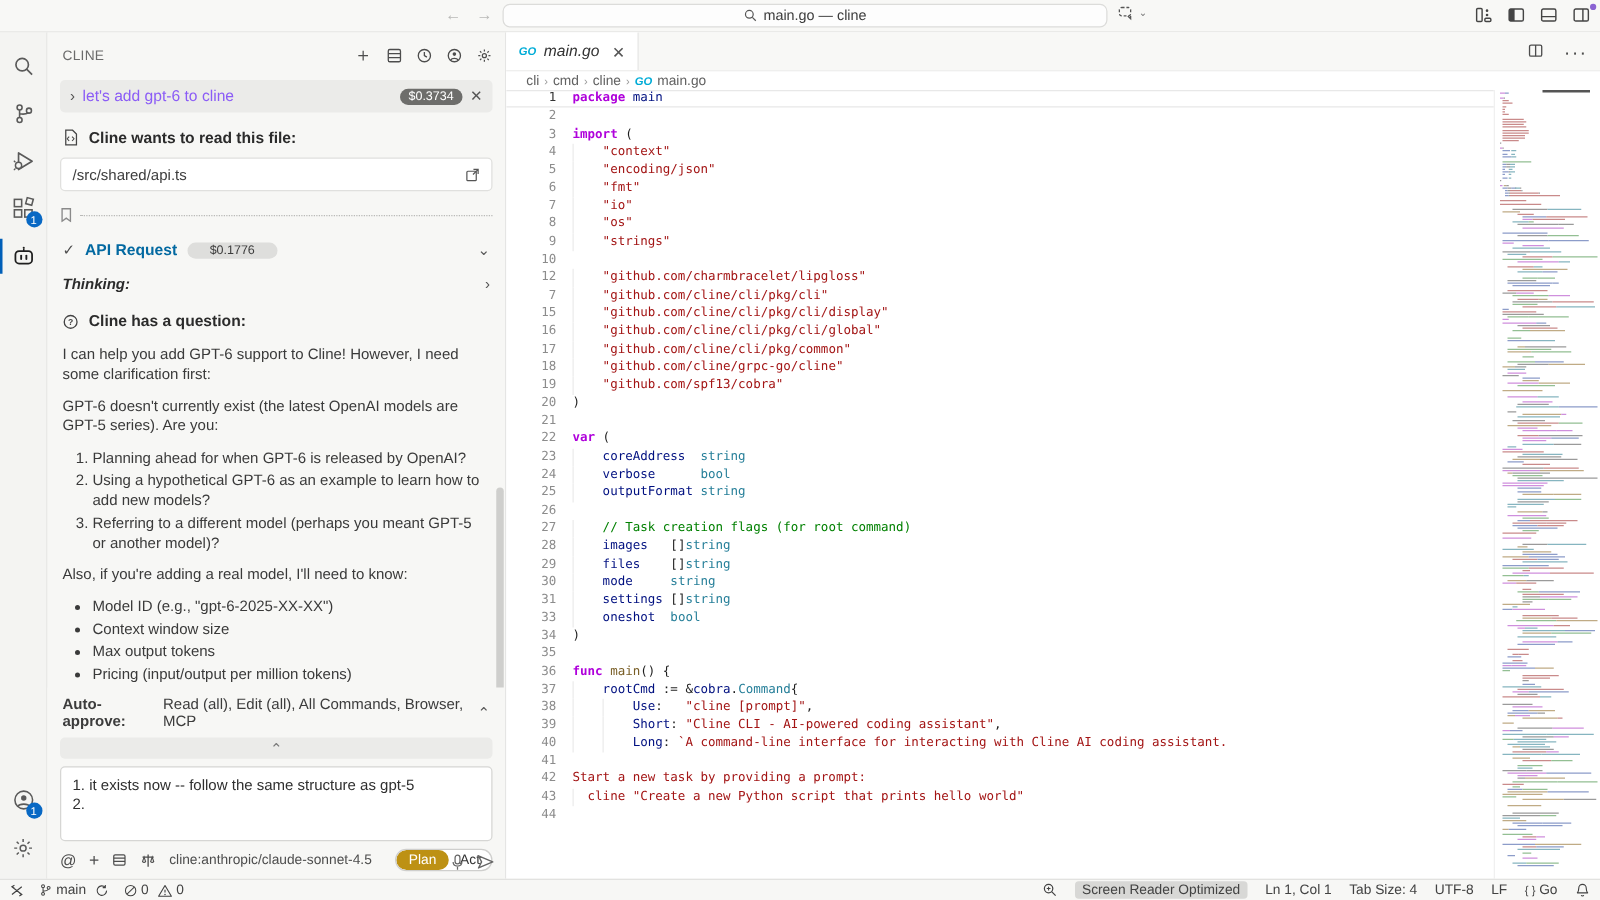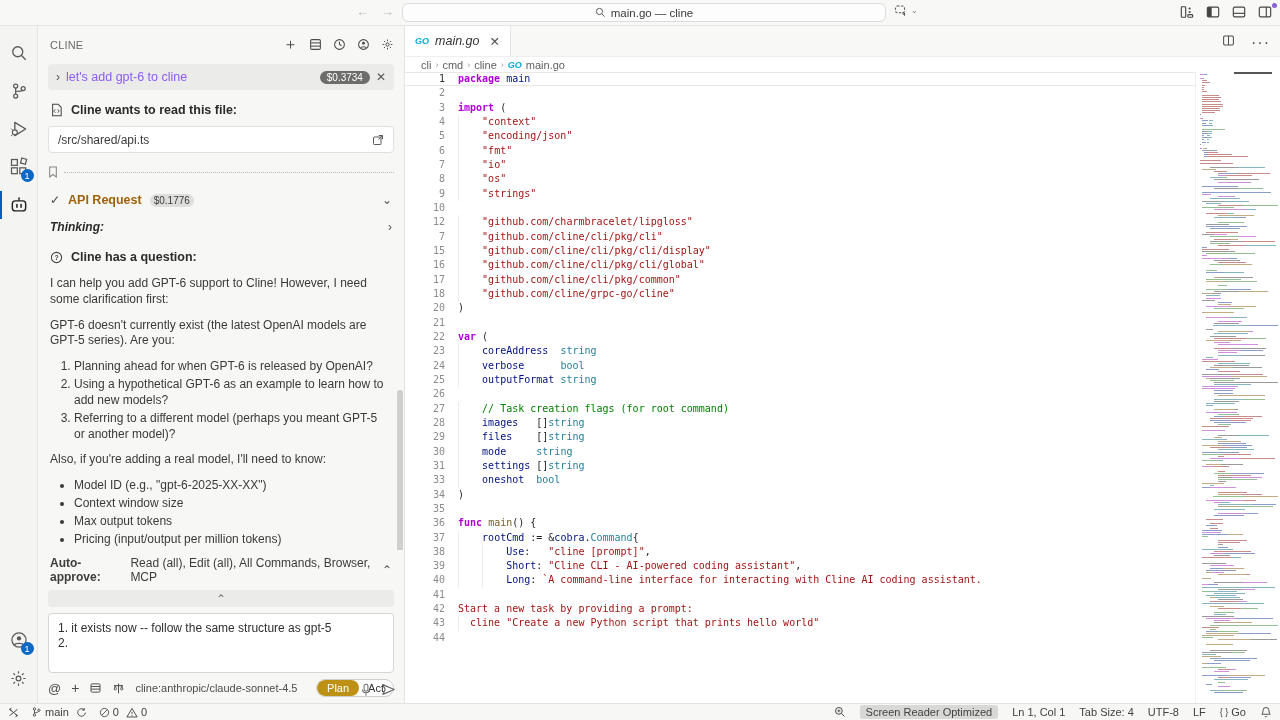--- a/index.html
+++ b/index.html
@@ -30,22 +30,22 @@
   .task-row { margin:4px 10px 0 10px; height:26px; background:#ebebe9; border-radius:4px; display:flex; align-items:center; padding:0 8px; gap:6px; }
   .task-title { font-size:12.5px; color:#8b5cf6; white-space:nowrap; overflow:hidden; flex:1; }
   .pill-dark { background:#6d6d6b; color:#fff; font-size:10px; border-radius:8px; padding:1px 7px; }
   .x-btn { color:#555; font-size:12px; }
   .wants-row { display:flex; align-items:center; gap:8px; margin:13px 12px 0 12px; font-weight:bold; font-size:12.5px; color:#2b2b2b; }
   .file-box { margin:9px 10px 0 10px; height:27px; background:#fff; border:1px solid #e0e0de; border-radius:4px; display:flex; align-items:center; padding:0 9px; color:#3c3c3c; }
   .file-box .ext { margin-left:auto; color:#555; }
   .divider-row { display:flex; align-items:center; gap:6px; margin:13px 10px 0 10px; color:#8a8a8a; }
   .dotline { flex:1; border-top:1px dotted #b9b9b7; }
   .api-row { display:flex; align-items:center; gap:8px; margin:15px 12px 0 12px; }
-  .api-label { font-weight:bold; font-size:12.5px; color:#a16207; }
-  .pill-light { background:#dededc; color:#3c3c3c; font-size:10px; border-radius:8px; padding:1px 4px; }
+  .api-label { font-weight:bold; font-size:12.5px; color:#0369a1; }
+  .pill-light { background:#dededc; color:#3c3c3c; font-size:10px; border-radius:8px; padding:1px 18px; }
   .api-row .chev { margin-left:auto; color:#555; }
   .thinking-row { display:flex; align-items:center; margin:13px 12px 0 12px; font-style:italic; color:#555; }
   .thinking-row b { color:#2b2b2b; margin-right:4px; }
   .thinking-row .chev { margin-left:auto; color:#555; font-style:normal; }
   .q-row { display:flex; align-items:center; gap:8px; margin:16px 12px 0 12px; font-weight:bold; font-size:12.5px; color:#2b2b2b; }
   .msg { margin:12px 14px 0 12px; color:#3a3a3a; line-height:1.32; }
   .msg p { margin-bottom:10px; }
   .msg ol, .msg ul { margin:0 0 10px 0; padding-left:24px; }
   .msg li { margin-bottom:2px; }
   .sb-scrollbar { position:absolute; right:1px; top:364px; width:6px; height:200px; background:#c8c8c6; border-radius:3px; opacity:.85; }
@@ -377,20 +377,21 @@
           <div class="code-line"><span class="ln">7</span><i class="guide" style="left: 53px;"></i><span class="lc"><span class="tk-pln">    </span><span class="tk-str">"io"</span></span></div>
           <div class="code-line"><span class="ln">8</span><i class="guide" style="left: 53px;"></i><span class="lc"><span class="tk-pln">    </span><span class="tk-str">"os"</span></span></div>
           <div class="code-line"><span class="ln">9</span><i class="guide" style="left: 53px;"></i><span class="lc"><span class="tk-pln">    </span><span class="tk-str">"strings"</span></span></div>
           <div class="code-line"><span class="ln">10</span><span class="lc"></span></div>
           <div class="code-line"><span class="ln">12</span><i class="guide" style="left: 53px;"></i><span class="lc"><span class="tk-pln">    </span><span class="tk-str">"github.com/charmbracelet/lipgloss"</span></span></div>
           <div class="code-line"><span class="ln">7</span><i class="guide" style="left: 53px;"></i><span class="lc"><span class="tk-pln">    </span><span class="tk-str">"github.com/cline/cli/pkg/cli"</span></span></div>
           <div class="code-line"><span class="ln">15</span><i class="guide" style="left: 53px;"></i><span class="lc"><span class="tk-pln">    </span><span class="tk-str">"github.com/cline/cli/pkg/cli/display"</span></span></div>
           <div class="code-line"><span class="ln">16</span><i class="guide" style="left: 53px;"></i><span class="lc"><span class="tk-pln">    </span><span class="tk-str">"github.com/cline/cli/pkg/cli/global"</span></span></div>
           <div class="code-line"><span class="ln">17</span><i class="guide" style="left: 53px;"></i><span class="lc"><span class="tk-pln">    </span><span class="tk-str">"github.com/cline/cli/pkg/common"</span></span></div>
           <div class="code-line"><span class="ln">18</span><i class="guide" style="left: 53px;"></i><span class="lc"><span class="tk-pln">    </span><span class="tk-str">"github.com/cline/grpc-go/cline"</span></span></div>
+          <div class="code-line"><span class="ln">19</span><i class="guide" style="left: 53px;"></i><span class="lc"><span class="tk-pln">    </span><span class="tk-str">"github.com/spf13/cobra"</span></span></div>
           <div class="code-line"><span class="ln">20</span><span class="lc"><span class="tk-pln">)</span></span></div>
           <div class="code-line"><span class="ln">21</span><span class="lc"></span></div>
           <div class="code-line"><span class="ln">22</span><span class="lc"><span class="tk-kw">var</span><span class="tk-pln"> (</span></span></div>
           <div class="code-line"><span class="ln">23</span><i class="guide" style="left: 53px;"></i><span class="lc"><span class="tk-pln">    </span><span class="tk-id">coreAddress</span><span class="tk-pln">  </span><span class="tk-typ">string</span></span></div>
           <div class="code-line"><span class="ln">24</span><i class="guide" style="left: 53px;"></i><span class="lc"><span class="tk-pln">    </span><span class="tk-id">verbose</span><span class="tk-pln">      </span><span class="tk-typ">bool</span></span></div>
           <div class="code-line"><span class="ln">25</span><i class="guide" style="left: 53px;"></i><span class="lc"><span class="tk-pln">    </span><span class="tk-id">outputFormat</span><span class="tk-pln"> </span><span class="tk-typ">string</span></span></div>
           <div class="code-line"><span class="ln">26</span><span class="lc"></span></div>
           <div class="code-line"><span class="ln">27</span><i class="guide" style="left: 53px;"></i><span class="lc"><span class="tk-pln">    </span><span class="tk-com">// Task creation flags (for root command)</span></span></div>
           <div class="code-line"><span class="ln">28</span><i class="guide" style="left: 53px;"></i><span class="lc"><span class="tk-pln">    </span><span class="tk-id">images</span><span class="tk-pln">   []</span><span class="tk-typ">string</span></span></div>
           <div class="code-line"><span class="ln">29</span><i class="guide" style="left: 53px;"></i><span class="lc"><span class="tk-pln">    </span><span class="tk-id">files</span><span class="tk-pln">    []</span><span class="tk-typ">string</span></span></div>

